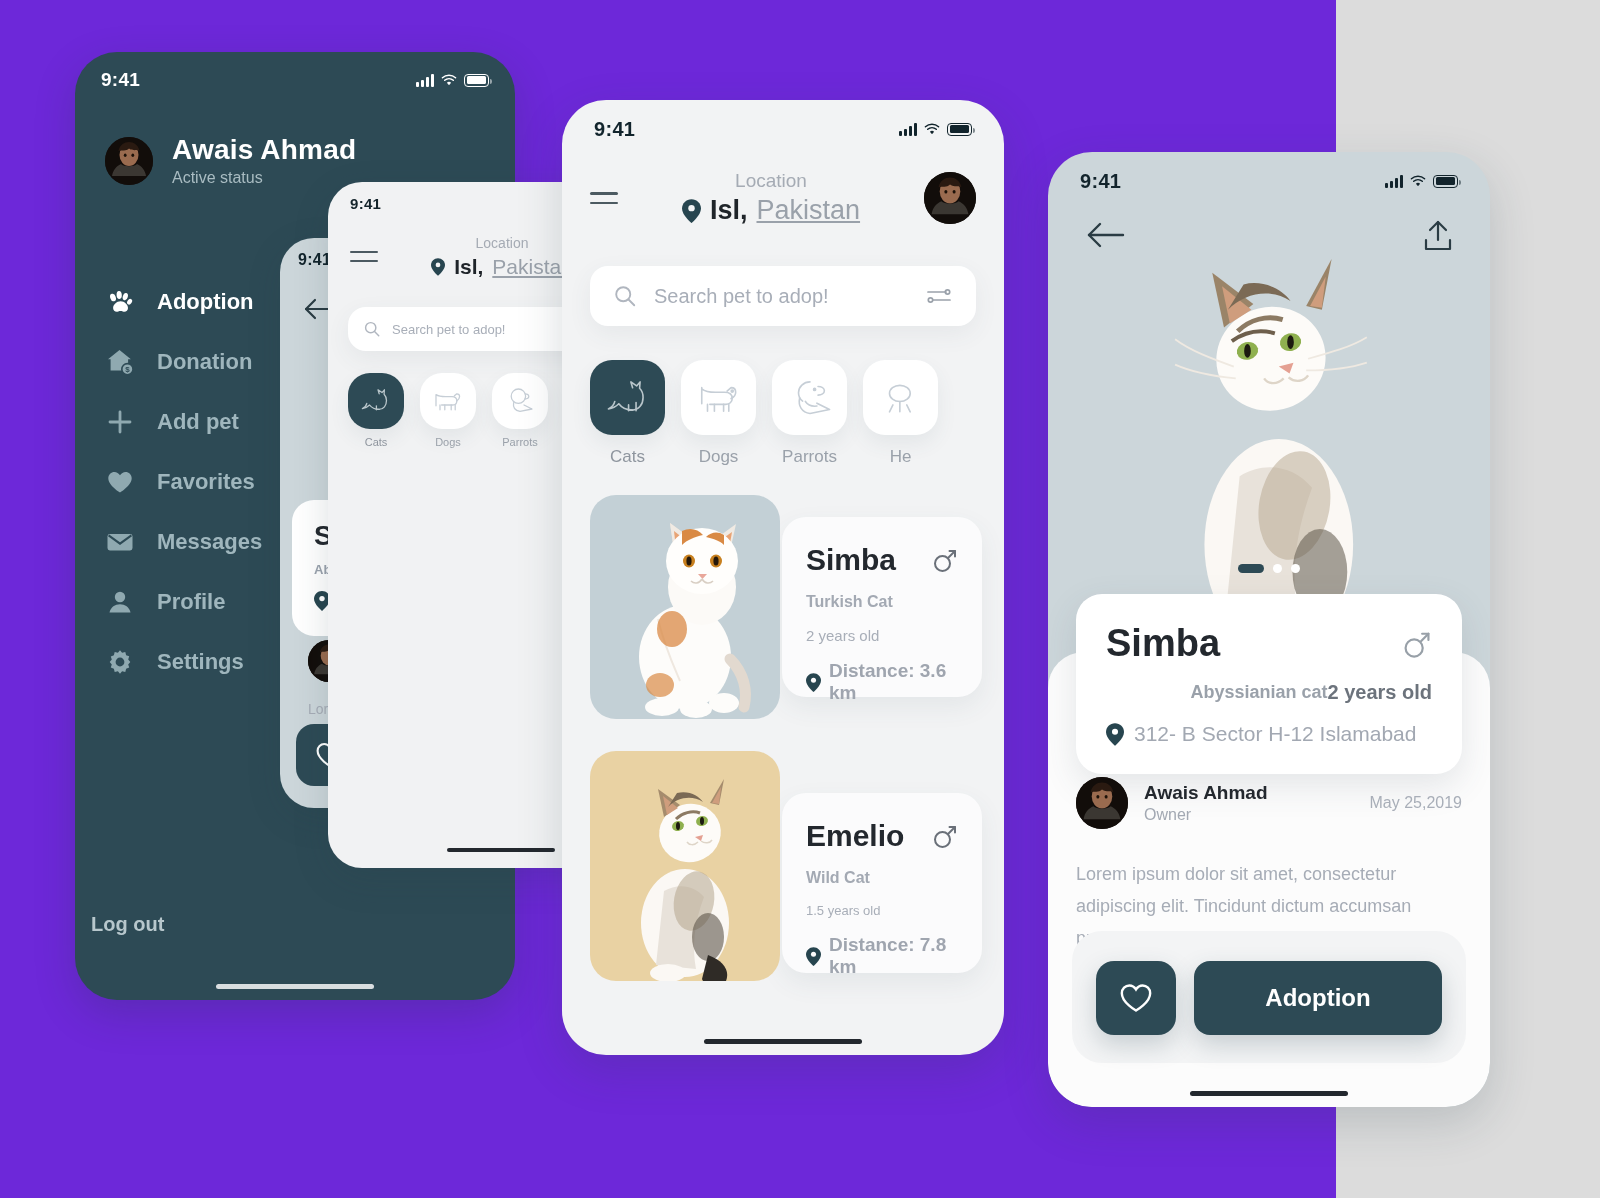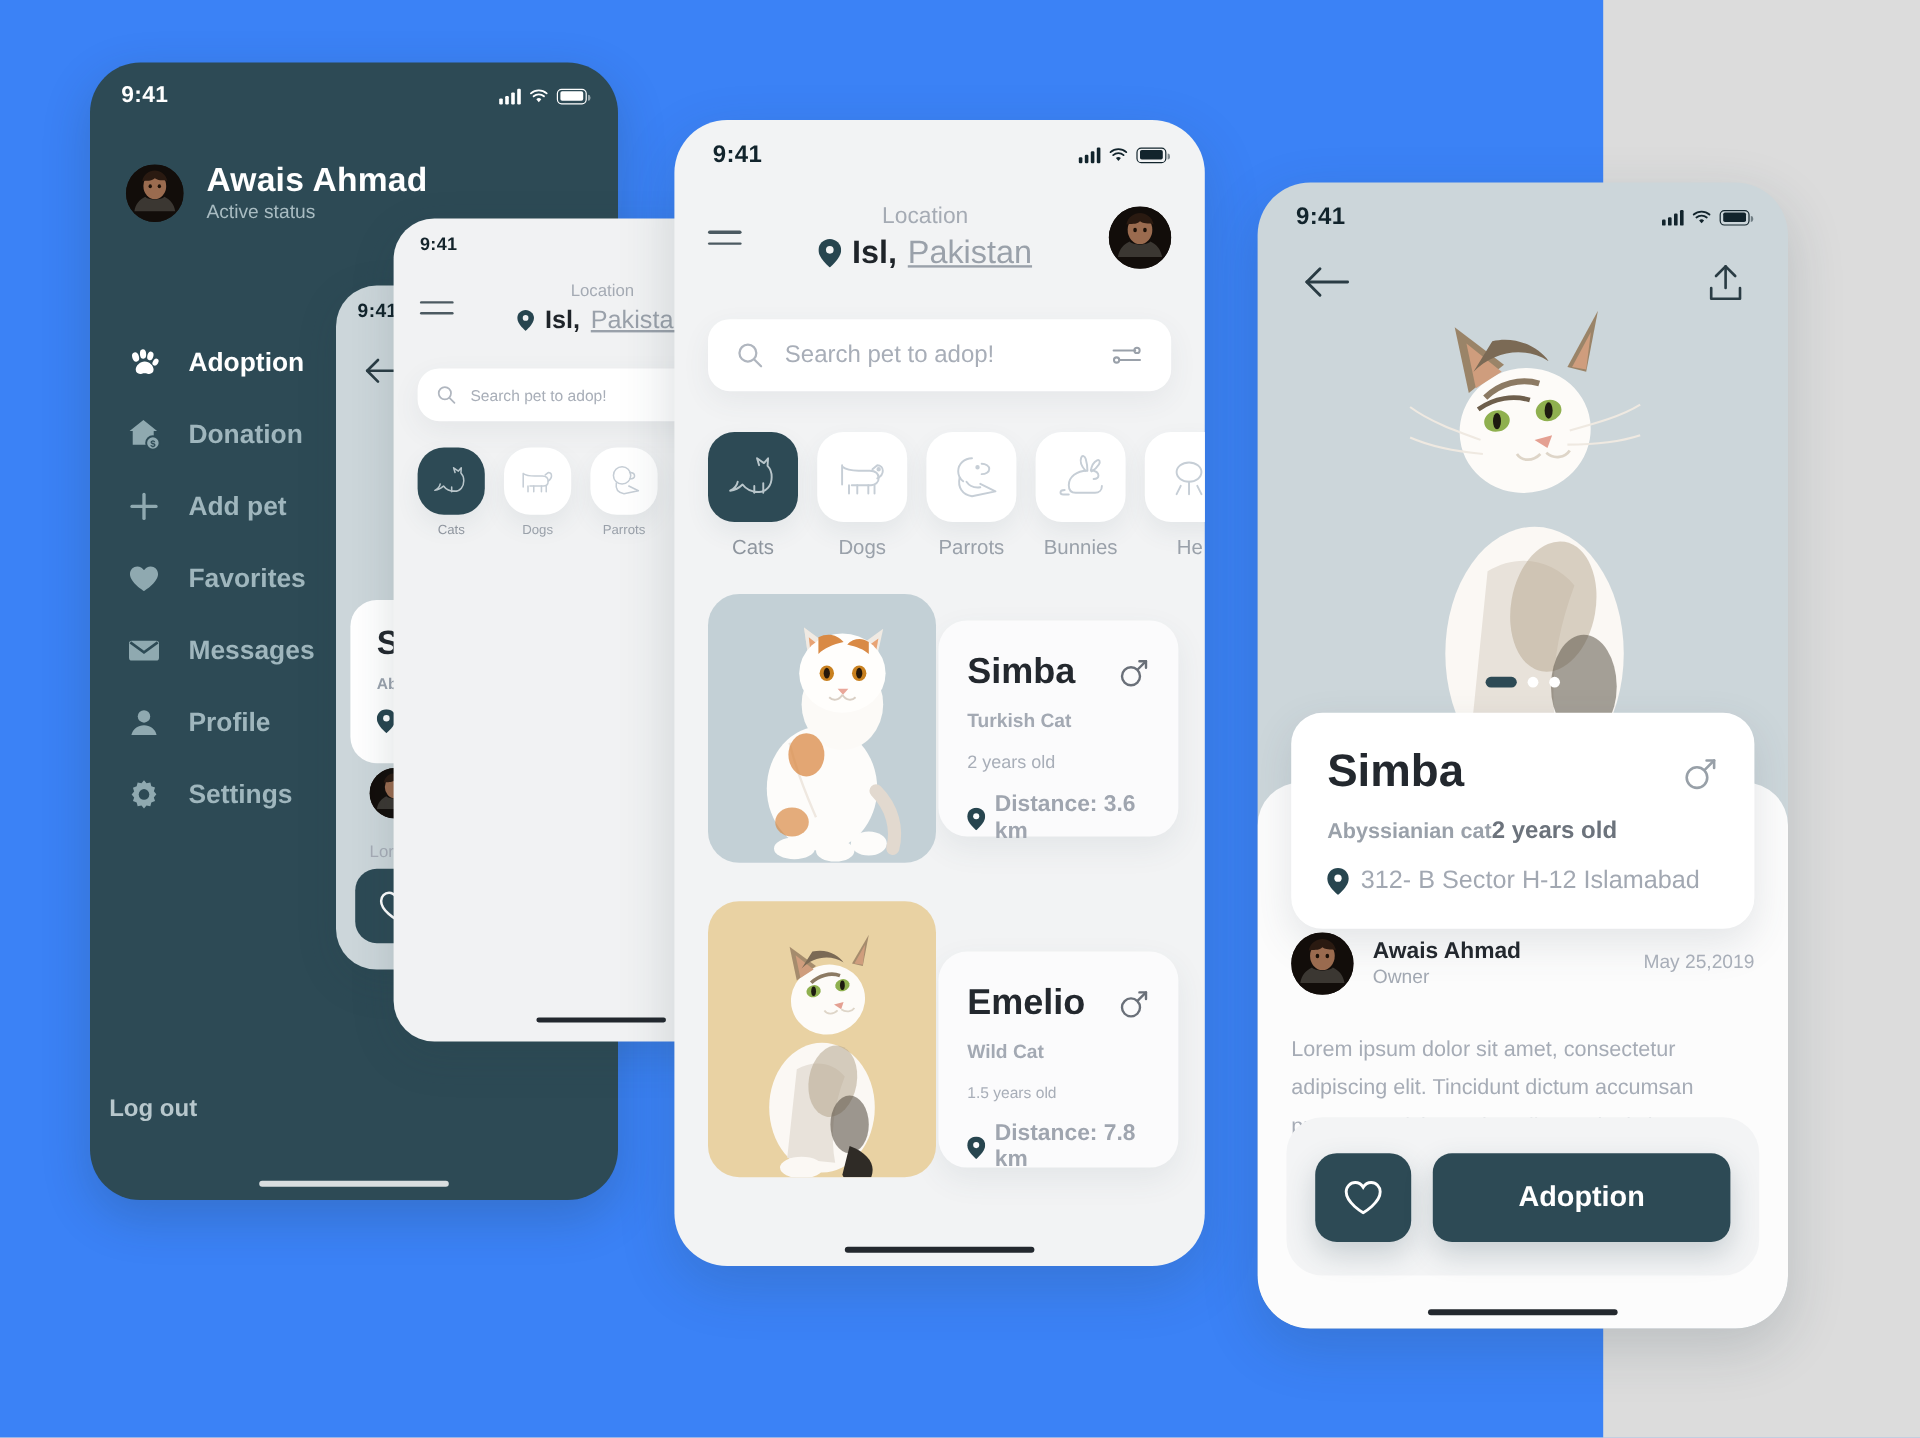--- a/index.html
+++ b/index.html
@@ -2,21 +2,21 @@
 <html><head>
 <meta charset="utf-8">
 <style>
   * { box-sizing: border-box; margin: 0; padding: 0; }
   html, body {
     width: 1600px; height: 1198px;
     overflow: hidden;
     background: #dcdcdc;
     font-family: "Liberation Sans", sans-serif;
   }
-  .stage { position: relative; width: 1336px; height: 1198px; background: #3b82f6; }
+  .stage { position: relative; width: 1336px; height: 1198px; background: #6d28d9; }
 
   
   .phone { position: absolute; overflow: hidden; }
   .statusbar {
     display: flex; align-items: center; justify-content: space-between;
     padding: 0 26px;
   }
   .clock { font-weight: bold; letter-spacing: .3px; }
   .sb-icons { display: flex; align-items: center; gap: 7px; }
 
@@ -515,32 +515,20 @@
         <div class="cat-tile" style="width:75px;height:75px">
           <svg width="46" height="42" viewBox="0 0 40 36" fill="none" stroke="#c6ced6" stroke-width="1.4" stroke-linejoin="round" stroke-linecap="round">
             <path d="M20 4c-5.5 0-10 4.2-10 9.4 0 3 1.4 5.6 3.6 7.3"></path>
             <path d="M27 8c3 0 5.5 1.6 5.5 3.8S30 15.5 27 15.5"></path>
             <circle cx="24" cy="10.5" r=".9" fill="#c6ced6"></circle>
             <path d="M11 18c-1.5 7 2 12.5 9 13.5l17-3.5-11-5.5"></path>
             <path d="M16 21c2 3 6 4.5 10 4"></path>
           </svg>
         </div>
         <div class="cat-lbl" style="font-size:17px;margin-top:12px">Parrots</div>
-      </div>
-      <div class="cat">
-        <div class="cat-tile" style="width:75px;height:75px">
-          <svg width="46" height="42" viewBox="0 0 40 36" fill="none" stroke="#c6ced6" stroke-width="1.4" stroke-linejoin="round" stroke-linecap="round">
-            <path d="M23 13c-2.5-3-4-7-3-9.5.8-2 2.6-1.3 3.3 1 .8 2.7 1.2 5.8 1.2 8.5"></path>
-            <path d="M27 13c.5-3.5 2.5-6.5 4.5-7.5 1.8-.9 2.5 1 1.3 3-1.4 2.3-3.4 4-5.3 5"></path>
-            <path d="M27 12.5c3 .5 5.5 2 5.5 4 0 1.6-1.5 2.5-3.5 2.5"></path>
-            <path d="M24 13c-7 0-13 4.5-13 10.5 0 3.5 2 5.5 5 5.5h14c3 0 5-2 5-5"></path>
-            <path d="M8 27c-2 0-3 .8-3 1.8 0 .8.8 1.4 2 1.4h4"></path>
-          </svg>
-        </div>
-        <div class="cat-lbl" style="font-size:17px;margin-top:12px">Bunnies</div>
       </div>
       <div class="cat">
         <div class="cat-tile" style="width:75px;height:75px">
           <svg width="46" height="42" viewBox="0 0 40 36" fill="none" stroke="#c6ced6" stroke-width="1.4" stroke-linejoin="round" stroke-linecap="round">
             <ellipse cx="19" cy="14" rx="9" ry="7"></ellipse>
             <path d="M19 21v9M13 24l-3 6M25 24l3 6"></path>
           </svg>
         </div>
         <div class="cat-lbl" style="font-size:17px;margin-top:12px">He</div>
       </div>
@@ -719,21 +707,21 @@
 
     <div class="detail-card" style="left: 28px; top: 442px; right: 28px; padding: 28px 30px;">
       <div style="display:flex;align-items:center;justify-content:space-between">
         <span class="d-name" style="font-size:38px">Simba</span>
         <svg width="30" height="32" viewBox="0 0 26 28" fill="none" stroke="#98a0a8" stroke-width="1.9">
           <circle cx="10.5" cy="17.5" r="7.5"></circle>
             <line x1="16.5" y1="11.5" x2="23" y2="5" stroke-linecap="round"></line>
           <polyline points="17.5,5 23,5 23,10.5" stroke-linecap="round" stroke-linejoin="round"></polyline>
         </svg>
       </div>
-      <div style="display:flex;align-items:center;justify-content:flex-start;margin-top:16px">
+      <div style="display:flex;align-items:center;justify-content:flex-end;margin-top:16px">
         <span class="d-breed" style="font-size:18px">Abyssianian cat</span>
         <span class="d-age" style="font-size:20px">2 years old</span>
       </div>
       <div class="d-addr" style="font-size:21px;margin-top:18px">
         <svg width="18" height="23" viewBox="0 0 16 20" class="pin">
           <path d="M8 0C3.6 0 0 3.5 0 7.8 0 13.6 8 20 8 20s8-6.4 8-12.2C16 3.5 12.4 0 8 0z" fill="currentColor"></path>
           <circle cx="8" cy="7.6" r="2.7" fill="#fff"></circle>
         </svg>
         <span>312- B Sector H-12 Islamabad</span>
       </div>

